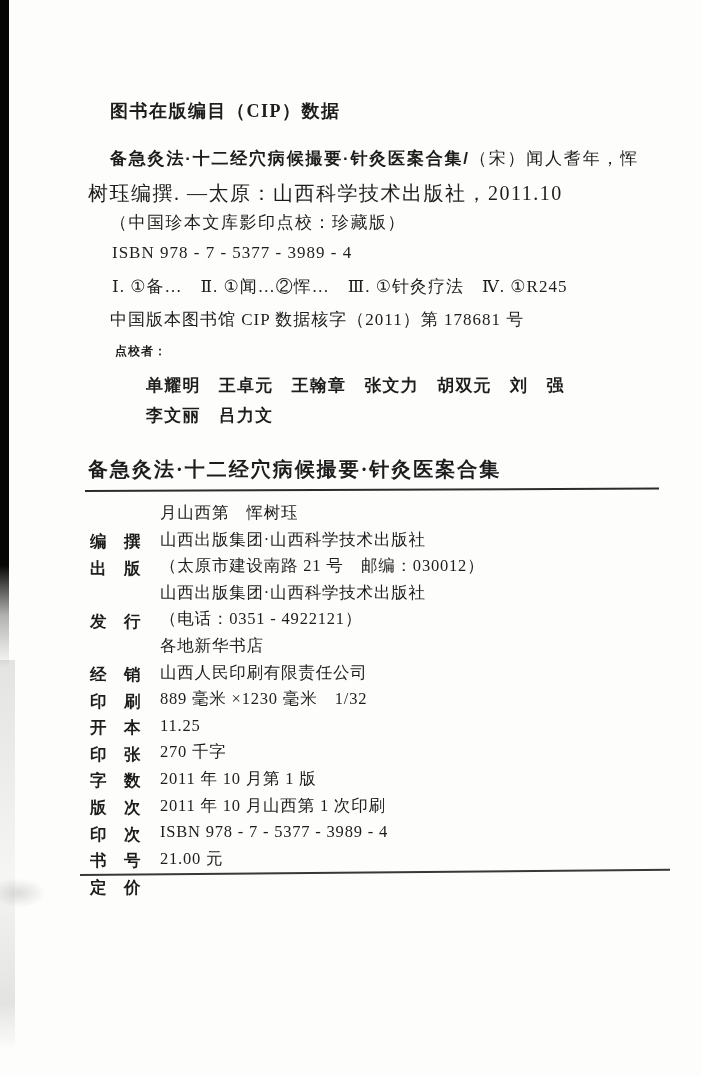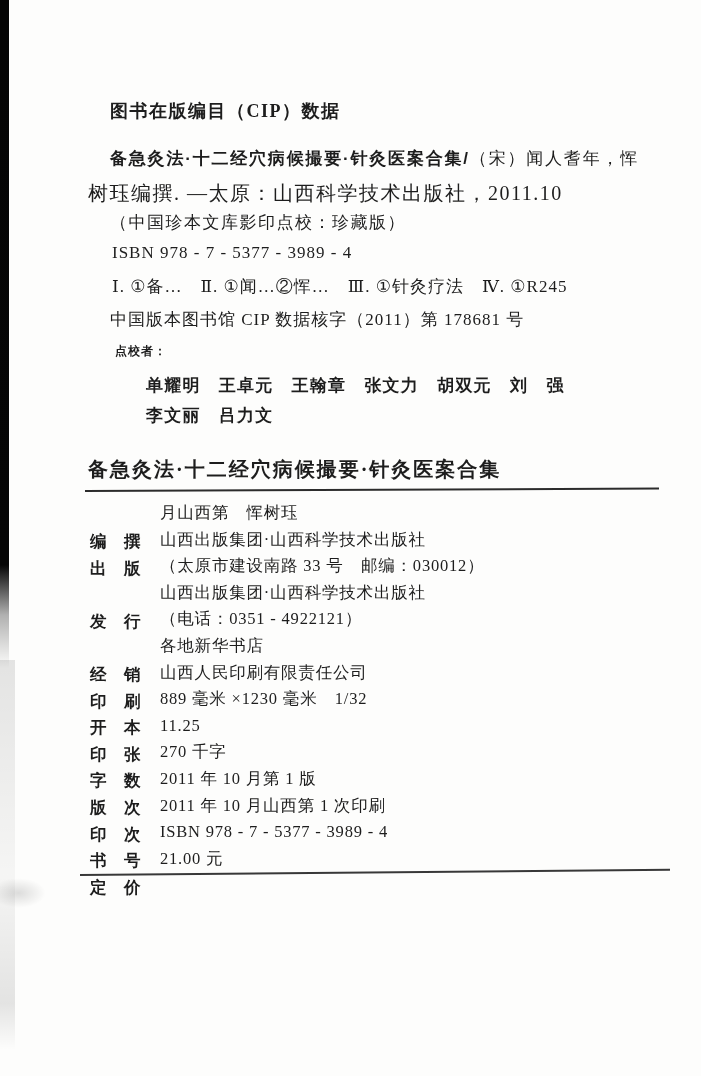--- a/index.html
+++ b/index.html
@@ -96,21 +96,21 @@
     <div class="pub-row">
       <span class="pub-label">编　撰</span>
       <span class="pub-value">月山西第　恽树珏</span>
     </div>
     <div class="pub-row">
       <span class="pub-label">出　版</span>
       <span class="pub-value">山西出版集团·山西科学技术出版社</span>
     </div>
     <div class="pub-row">
       <span class="pub-label"></span>
-      <span class="pub-value">（太原市建设南路 33 号　邮编：030012）</span>
+      <span class="pub-value">（太原市建设南路 21 号　邮编：030012）</span>
     </div>
     <div class="pub-row">
       <span class="pub-label">发　行</span>
       <span class="pub-value">山西出版集团·山西科学技术出版社</span>
     </div>
     <div class="pub-row">
       <span class="pub-label"></span>
       <span class="pub-value">（电话：0351 - 4922121）</span>
     </div>
     <div class="pub-row">

